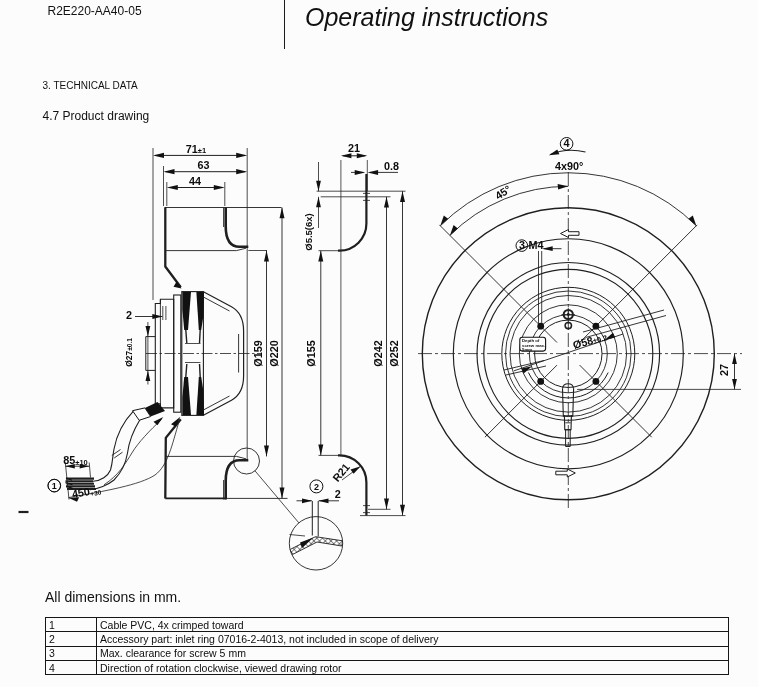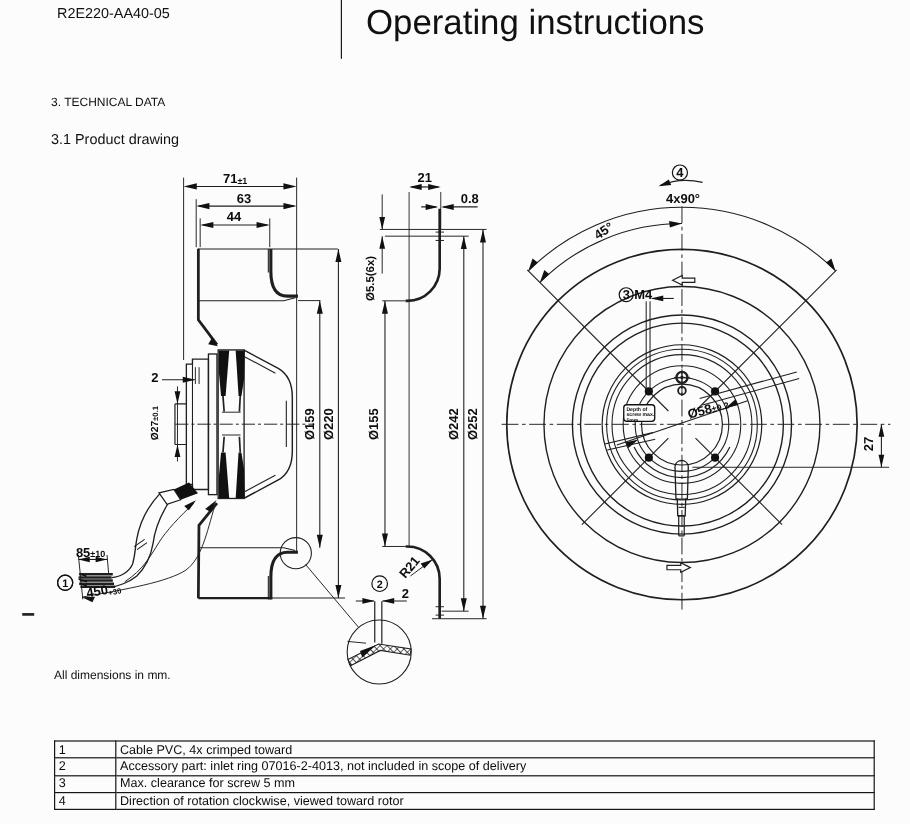--- a/index.html
+++ b/index.html
@@ -7,41 +7,41 @@
 .abs{position:absolute;}
 .b{font-weight:normal;}
 #tbl{position:absolute;left:45px;top:617px;width:684px;border-collapse:collapse;}
 #tbl td{border:1px solid #161616;font-size:10.5px;padding:0 3px 0 3px;height:13.3px;line-height:12px;color:#0d0d0d;}
 #tbl td.n{width:44px;}
 </style>
 </head>
 <body>
 <div class="abs b" style="left:47.5px;top:3.5px;font-size:12px;">R2E220-AA40-05</div>
 <div class="abs" style="left:284px;top:0px;width:1.4px;height:49px;background:#1a1a1a;"></div>
-<div class="abs" style="left:305px;top:3px;font-size:29px;">Operating instructions</div>
+<div class="abs" style="left:305px;top:3px;font-size:25px;font-style:italic;">Operating instructions</div>
 <div class="abs b" style="left:42.5px;top:79.5px;font-size:10px;">3. TECHNICAL DATA</div>
-<div class="abs b" style="left:42.5px;top:108.5px;font-size:12px;">3.1 Product drawing</div>
-<div class="abs" style="left:45px;top:558px;font-size:10px;text-align:center;">All dimensions in mm.</div>
+<div class="abs b" style="left:42.5px;top:108.5px;font-size:12px;">4.7 Product drawing</div>
+<div class="abs" style="left:45px;top:589px;font-size:14px;text-align:center;">All dimensions in mm.</div>
 <table id="tbl" cellspacing="0">
 <tbody>
       <tr>
         <td class="n">1</td>
         <td>Cable PVC, 4x crimped toward</td>
       </tr>
 <tr>
         <td class="n">2</td>
         <td>Accessory part: inlet ring 07016-2-4013, not included in scope of delivery</td>
       </tr>
 <tr>
         <td class="n">3</td>
         <td>Max. clearance for screw 5 mm</td>
       </tr>
 <tr>
         <td class="n">4</td>
-        <td>Direction of rotation clockwise, viewed toward rotor</td>
+        <td>Direction of rotation clockwise, viewed drawing rotor</td>
       </tr>
 </tbody>
   </table>
 <svg class="abs" style="left:0;top:0;" width="758" height="687" viewBox="0 0 758 687">
 <defs>
 <marker id="ar" markerWidth="12" markerHeight="8" refX="11" refY="4" orient="auto" markerUnits="userSpaceOnUse">
 <path d="M0.5,4 L11.5,1.4 L11.5,6.6 Z" fill="#111"></path>
 </marker>
 <pattern id="xh" width="4" height="4" patternUnits="userSpaceOnUse" patternTransform="rotate(45)">
 <rect width="4" height="4" fill="#fff"></rect>

